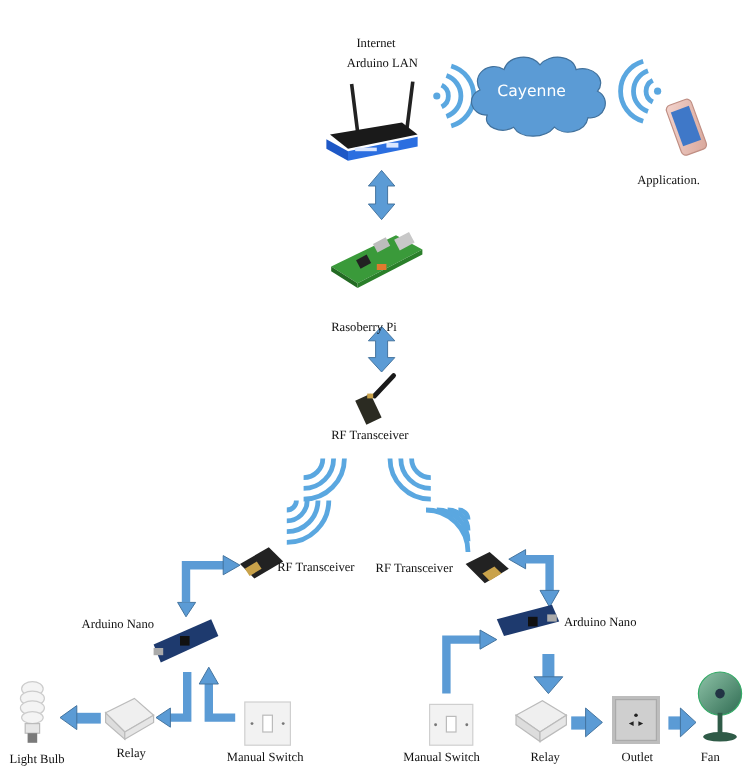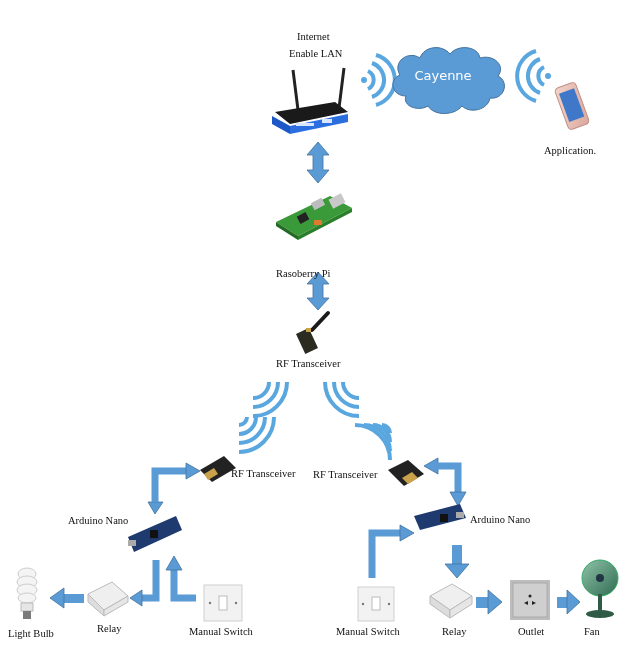--- a/index.html
+++ b/index.html
@@ -215,22 +215,22 @@
 
   <g>
     <circle cx="600" cy="578" r="18" fill="url(#fang)" stroke="#3a6" stroke-width="1"></circle>
     <circle cx="600" cy="578" r="4" fill="#234"></circle>
     <rect x="598" y="594" width="4" height="18" fill="#2f5b47"></rect>
     <ellipse cx="600" cy="614" rx="14" ry="4" fill="#2f5b47"></ellipse>
   </g>
 </svg>
 
 <div class="lbl" style="left:297px;top:31px;">Internet</div>
-<div class="lbl" style="left:289px;top:48px;">Enable LAN</div>
-<div class="lbl" style="left:544px;top:145px;">Application.</div>
+<div class="lbl" style="left:289px;top:48px;">Arduino LAN</div>
+<div class="lbl" style="left:531px;top:145px;">Application.</div>
 <div class="lbl" style="left:276px;top:268px;">Rasoberry Pi</div>
 <div class="lbl" style="left:276px;top:358px;">RF Transceiver</div>
 <div class="lbl" style="left:231px;top:468px;">RF Transceiver</div>
 <div class="lbl" style="left:313px;top:469px;">RF Transceiver</div>
 <div class="lbl" style="left:68px;top:515px;">Arduino Nano</div>
 <div class="lbl" style="left:470px;top:514px;">Arduino Nano</div>
 <div class="lbl" style="left:8px;top:628px;">Light Bulb</div>
 <div class="lbl" style="left:97px;top:623px;">Relay</div>
 <div class="lbl" style="left:189px;top:626px;">Manual Switch</div>
 <div class="lbl" style="left:336px;top:626px;">Manual Switch</div>

